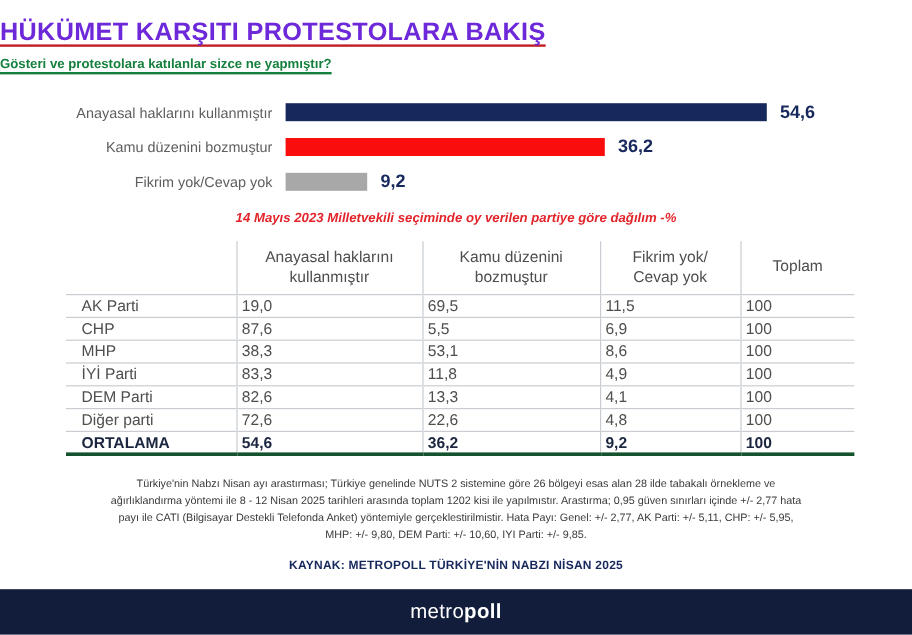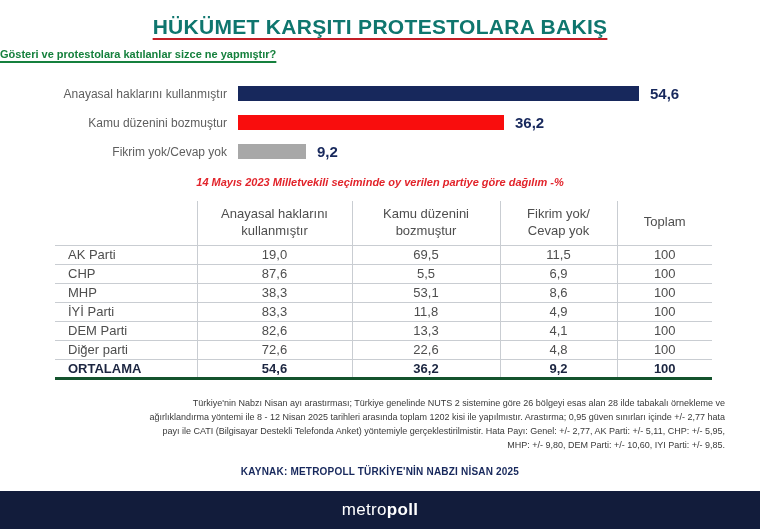--- a/index.html
+++ b/index.html
@@ -6,23 +6,23 @@
   html, body { background: #ffffff; }
   body {
     width: 760px; height: 529px;
     font-family: "Liberation Sans", "DejaVu Sans", sans-serif;
     position: relative; overflow: hidden;
   }
   .page { width: 760px; height: 529px; position: relative; background: #fff; }
 
   
   .title {
-    padding-top: 15px; text-align: center;
+    padding-top: 15px; text-align: left;
     font-size: 21px; font-weight: 700; letter-spacing: 0.3px;
-    color: #0f766e;
+    color: #6d28d9;
     text-decoration: underline;
     text-decoration-thickness: 2px;
     text-underline-offset: 4px;
     text-decoration-color: #c21e26;
   }
   .subtitle {
     margin-top: 9px; text-align: left;
     font-size: 11px; font-weight: 700;
     color: #15803d;
     text-decoration: underline;
@@ -56,33 +56,33 @@
     border-collapse: collapse; table-layout: fixed;
   }
   .party-table th {
     font-weight: 400; font-size: 13px; color: #4e4e4e;
     text-align: center; vertical-align: middle;
     padding: 5px 4px; line-height: 1.3; white-space: pre-line;
   }
   .party-table th + th, .party-table td + td { border-left: 1px solid #c9cdd2; }
   .party-table tbody td {
     height: 19px; font-size: 13px; color: #4e4e4e;
-    text-align: center; vertical-align: middle;
+    vertical-align: middle;
     border-top: 1px solid #c9cdd2; padding: 0 4px;
   }
   .party-table tbody td.party { text-align: left; padding-left: 13px; }
   .party-table tr.total td {
     font-weight: 700; color: #1b2540;
     border-bottom: 3px solid #14532d;
   }
 
   
   .footnote {
     margin: 17px auto 0 auto; width: 690px;
-    text-align: right; white-space: pre-line;
+    text-align: center; white-space: pre-line;
     font-size: 9px; line-height: 1.55; color: #3a3a3a;
   }
   .source {
     margin-top: 13px; text-align: center;
     font-size: 10px; font-weight: 700; color: #17285c;
     letter-spacing: 0.2px;
   }
 
   
   .brandbar {

